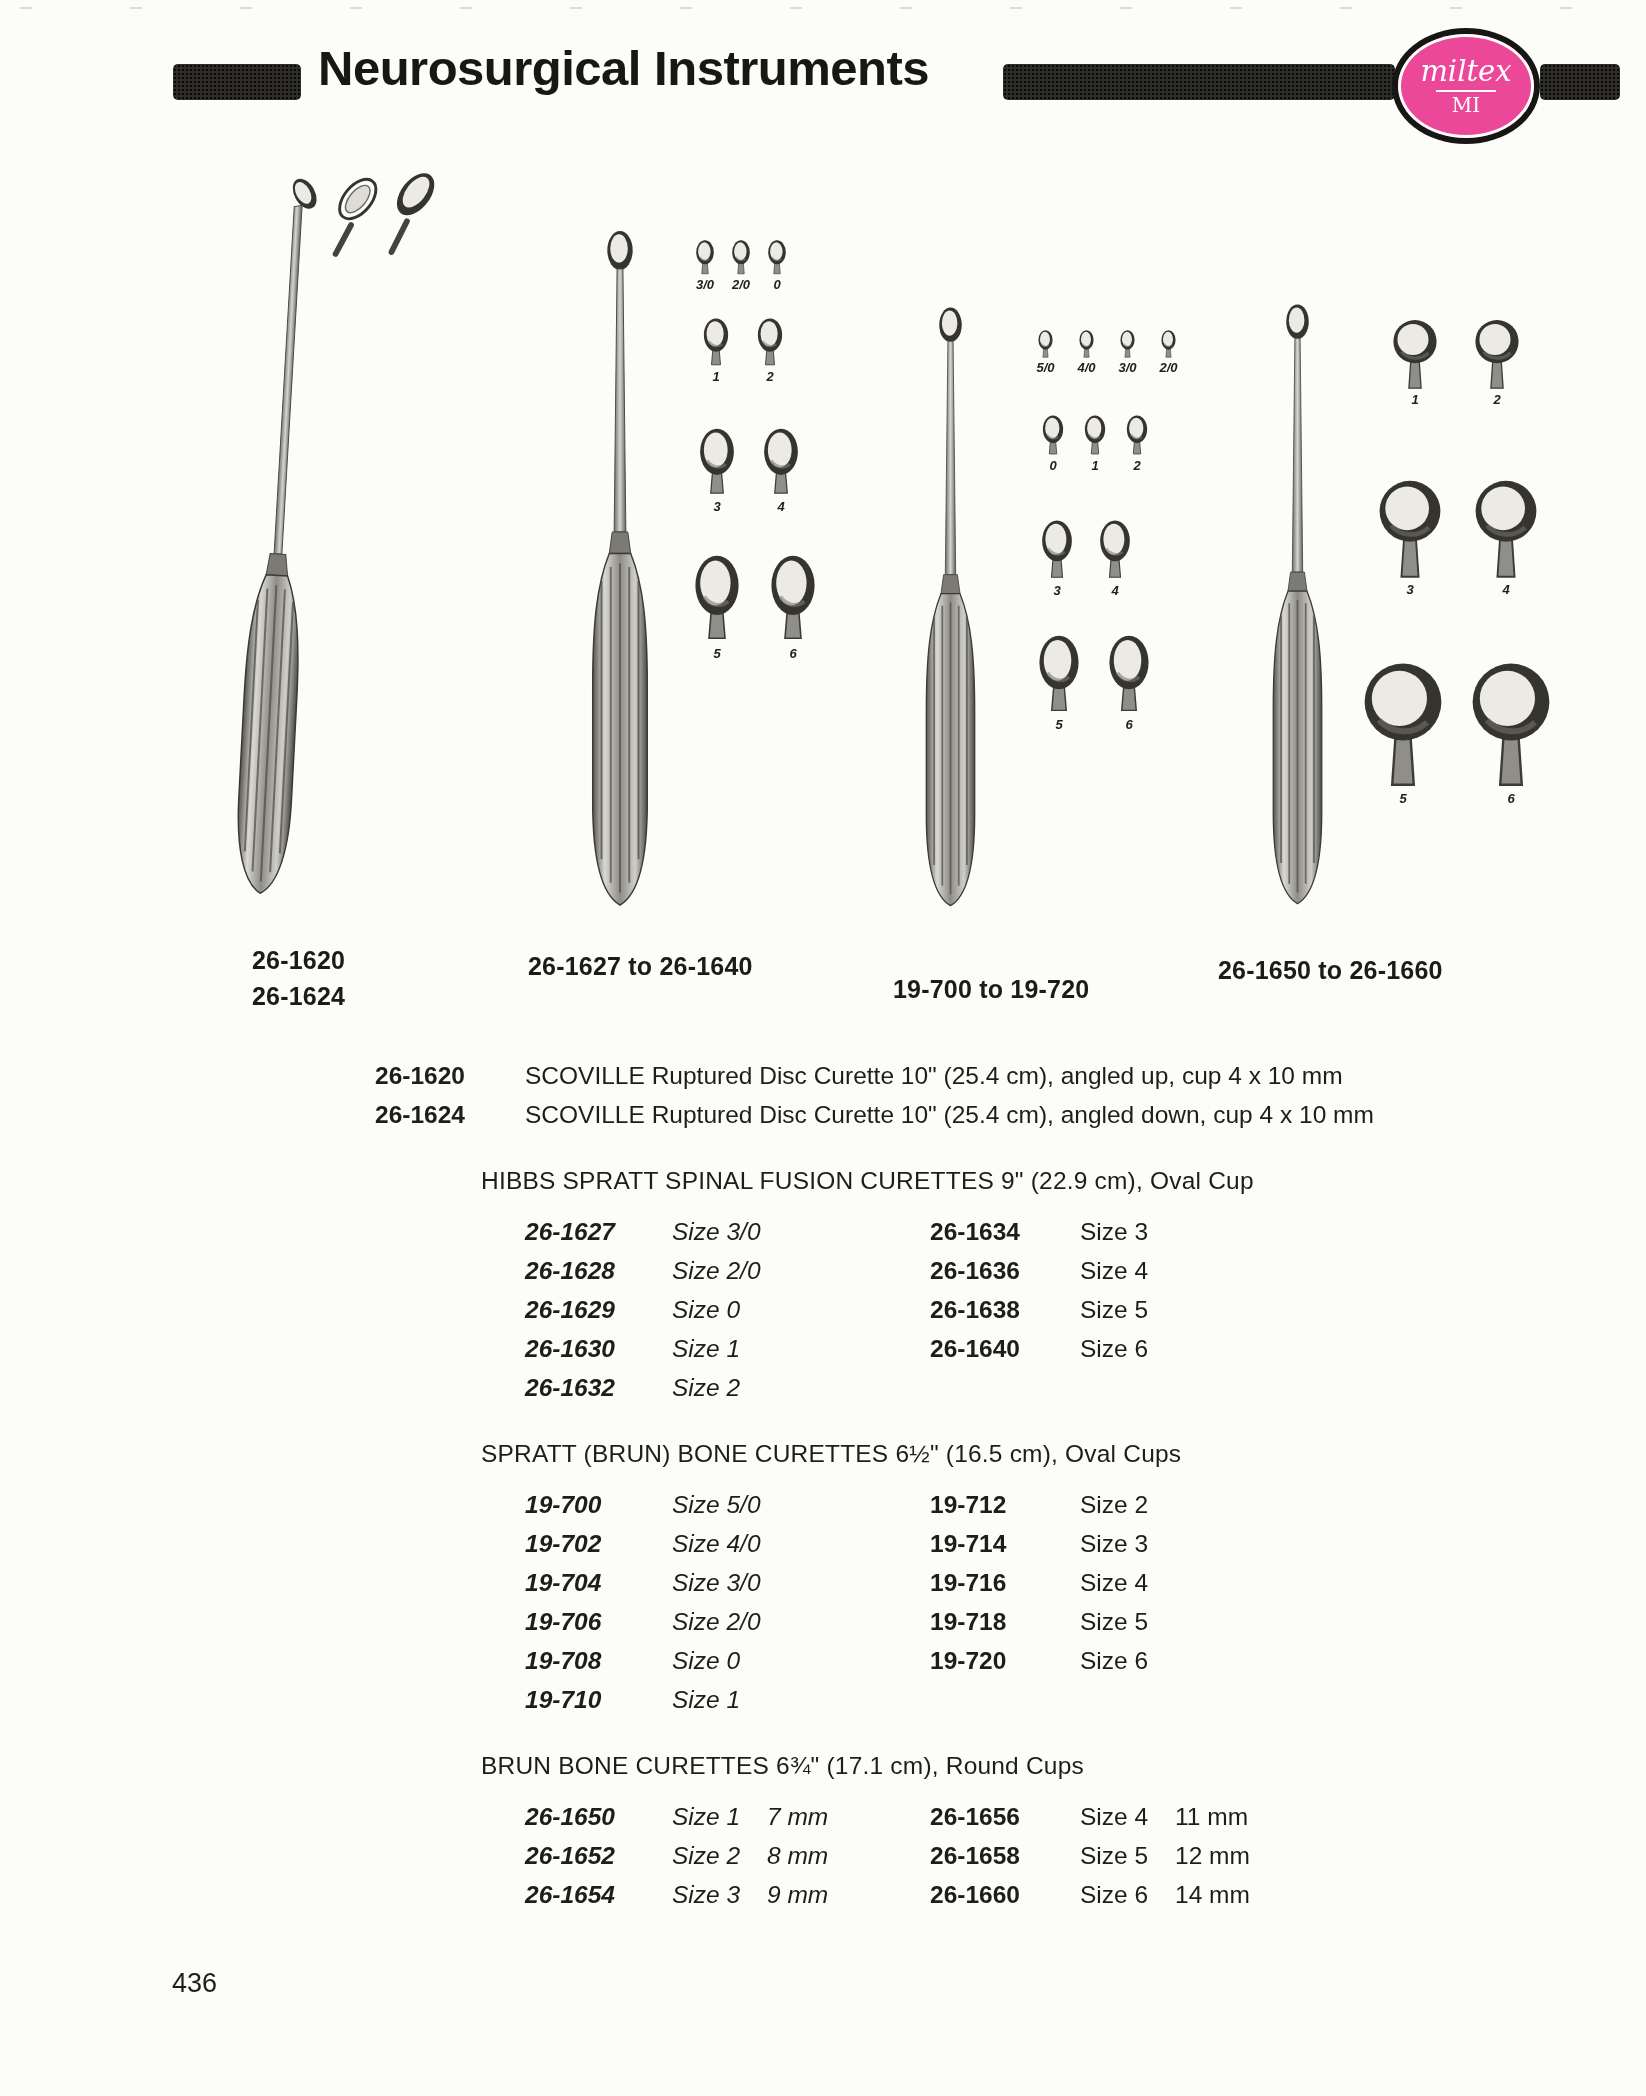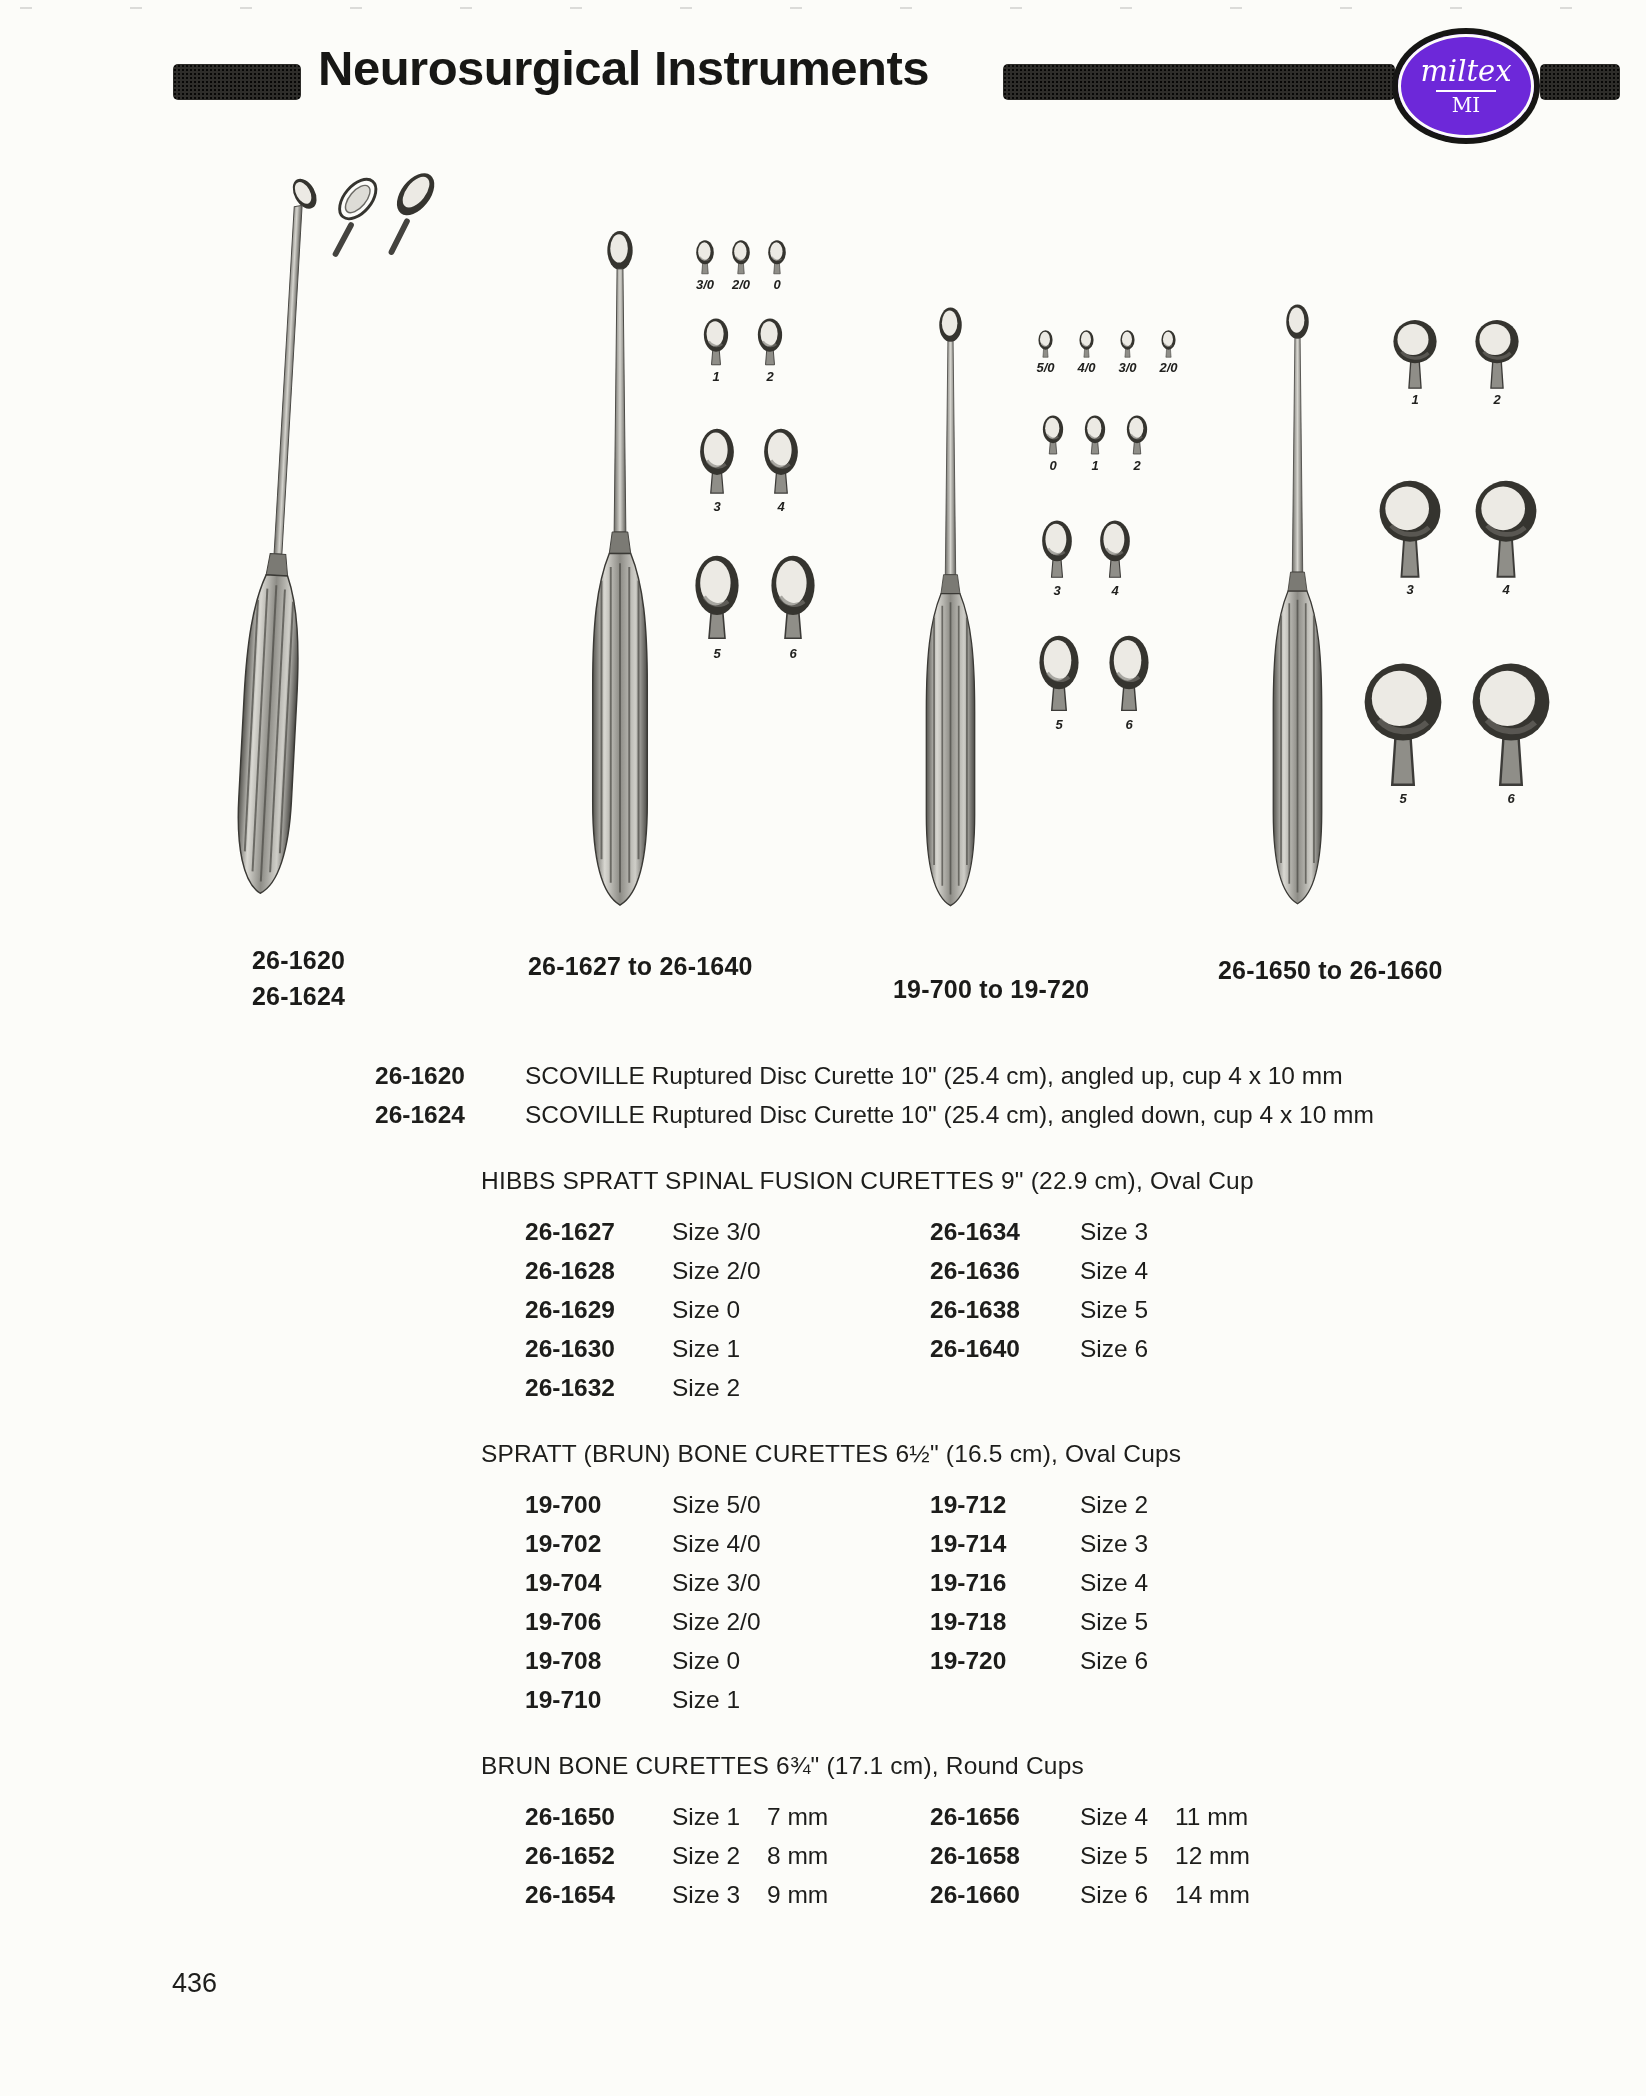--- a/index.html
+++ b/index.html
@@ -22,21 +22,21 @@
   }
   .bar-left { left:173px; width:128px; }
   .bar-mid  { left:1003px; width:392px; }
   .bar-end  { left:1540px; width:80px; }
   .page-title {
     position:absolute; left:318px; top:40px;
     font-size:49px; font-weight:700; letter-spacing:-0.5px; color:#171715;
   }
   .logo {
     position:absolute; left:1398px; top:34px; width:136px; height:104px;
-    background:#6d28d9; border-radius:50%;
+    background:#ec4899; border-radius:50%;
     box-shadow:0 0 0 3px #fcfcf9 inset, 0 0 0 6px #161614;
     display:flex; flex-direction:column; align-items:center; justify-content:center;
   }
   .logo-script {
     font-family:"DejaVu Serif", serif; font-style:italic;
     font-size:29px; color:#ffffff; line-height:1;
   }
   .logo-mono {
     font-family:"DejaVu Serif", serif; font-size:20px; color:#ffffff;
     border-top:2px solid #ffffff; padding:3px 16px 0; margin-top:4px; line-height:1;
@@ -52,21 +52,21 @@
   .cup svg { display:block; }
   .cup-label { font-size:13px; font-weight:700; color:#21211f; margin-top:1px; }
   
   .catalog { position:absolute; left:375px; top:1062px; width:1110px; font-size:24.5px; }
   .intro-row { display:flex; height:39px; align-items:baseline; }
   .code { font-weight:700; }
   .intro-row .code { width:150px; flex:none; }
   .section { margin-top:27px; }
   .section-heading { margin-left:106px; height:39px; letter-spacing:.2px; }
   .cols { display:flex; margin-left:150px; margin-top:12px; }
-  .col-left { width:405px; flex:none; }
+  .col-left { width:405px; flex:none;font-style:italic; }
   .col-right { flex:1; }
   .prow { display:flex; height:39px; align-items:baseline; }
   .col-left .prow .code { width:147px; flex:none; }
   .col-right .prow .code { width:150px; flex:none; }
   .size-w { width:95px; flex:none; }
   
   .page-number { position:absolute; left:172px; top:1968px; font-size:27px; color:#1d1d1b; }
 </style>
 </head>
 <body>

